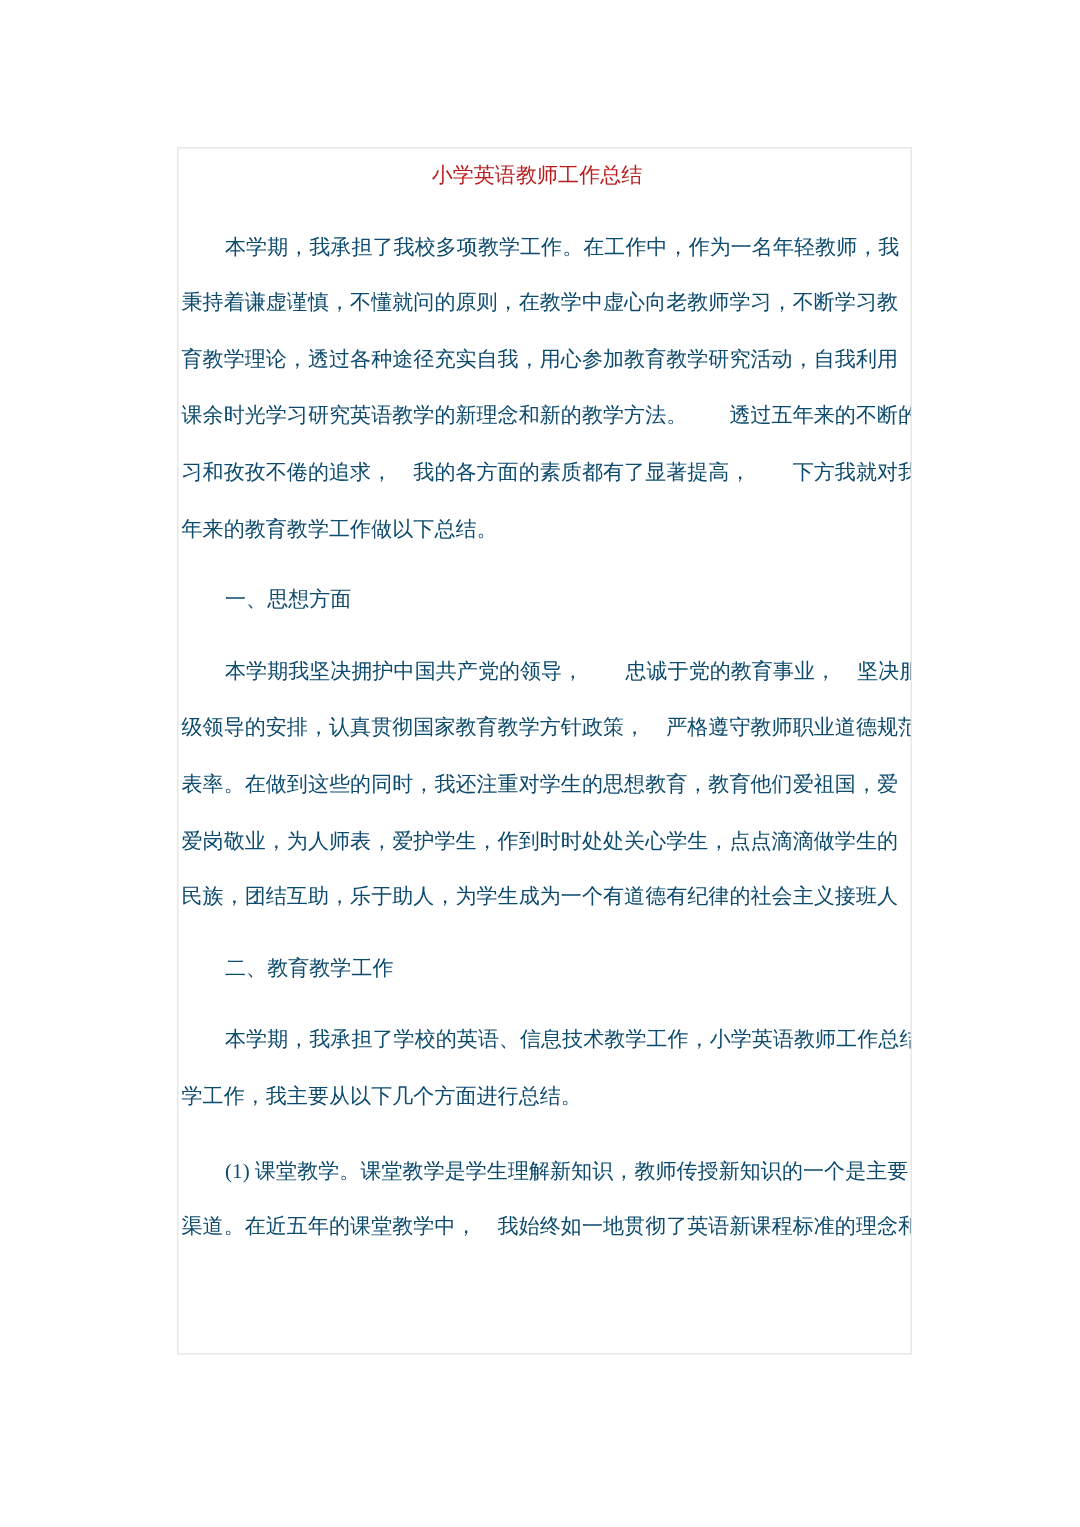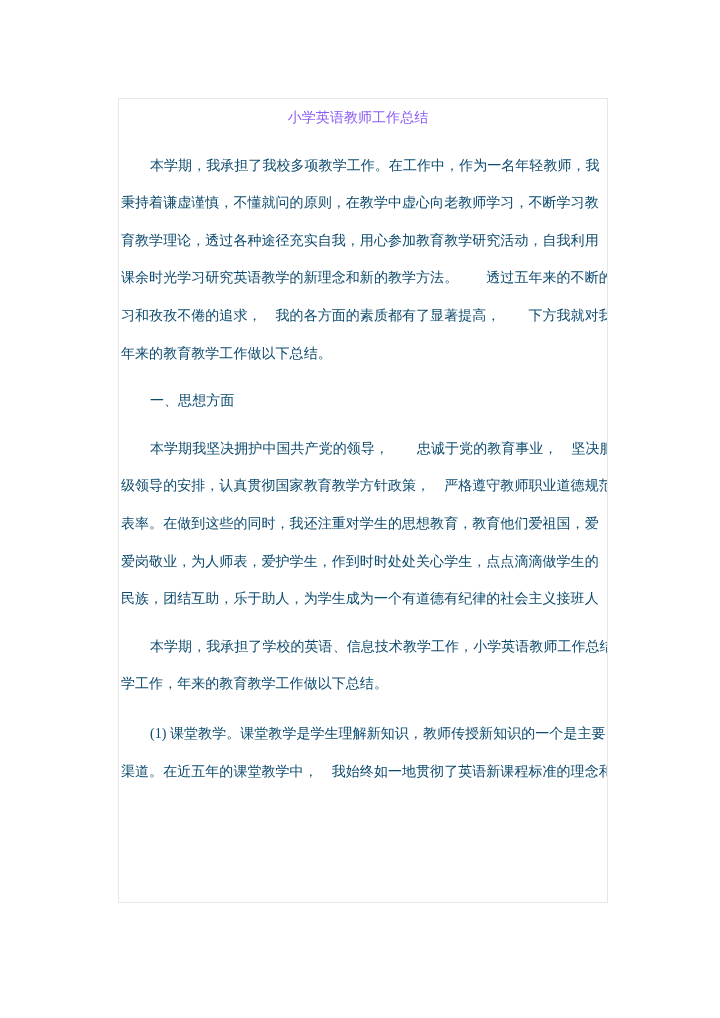--- a/index.html
+++ b/index.html
@@ -27,21 +27,21 @@
   }
   .line {
     font-size: 14px;
     line-height: 37.6px;
     color: #0c4a6e;
     letter-spacing: 0.05px;
     white-space: pre;
   }
   .doc-title {
     text-align: center;
-    color: #8b5cf6;
+    color: #b91c1c;
   }
   .indent {
     text-indent: 29px;
   }
   .blk { margin-top: 10px; }
   .blk-gap { margin-top: 12px; }
 </style>
 </head>
 <body>
 
@@ -63,24 +63,27 @@
   </div>
 
   <div class="blk">
     <div class="line indent">本学期我坚决拥护中国共产党的领导，　　忠诚于党的教育事业，　坚决服从各</div>
     <div class="line">级领导的安排，认真贯彻国家教育教学方针政策，　严格遵守教师职业道德规范，</div>
     <div class="line">表率。在做到这些的同时，我还注重对学生的思想教育，教育他们爱祖国，爱</div>
     <div class="line">爱岗敬业，为人师表，爱护学生，作到时时处处关心学生，点点滴滴做学生的</div>
     <div class="line">民族，团结互助，乐于助人，为学生成为一个有道德有纪律的社会主义接班人</div>
   </div>
 
+  <div class="blk">
+    <div class="line indent">二、教育教学工作</div>
+  </div>
 
   <div class="blk">
     <div class="line indent">本学期，我承担了学校的英语、信息技术教学工作，小学英语教师工作总结</div>
-    <div class="line">学工作，年来的教育教学工作做以下总结。</div>
+    <div class="line">学工作，我主要从以下几个方面进行总结。</div>
   </div>
 
   <div class="blk blk-gap">
     <div class="line indent">(1) 课堂教学。课堂教学是学生理解新知识，教师传授新知识的一个是主要</div>
     <div class="line">渠道。在近五年的课堂教学中，　我始终如一地贯彻了英语新课程标准的理念和教</div>
   </div>
 
 </div>
 
 </body></html>

